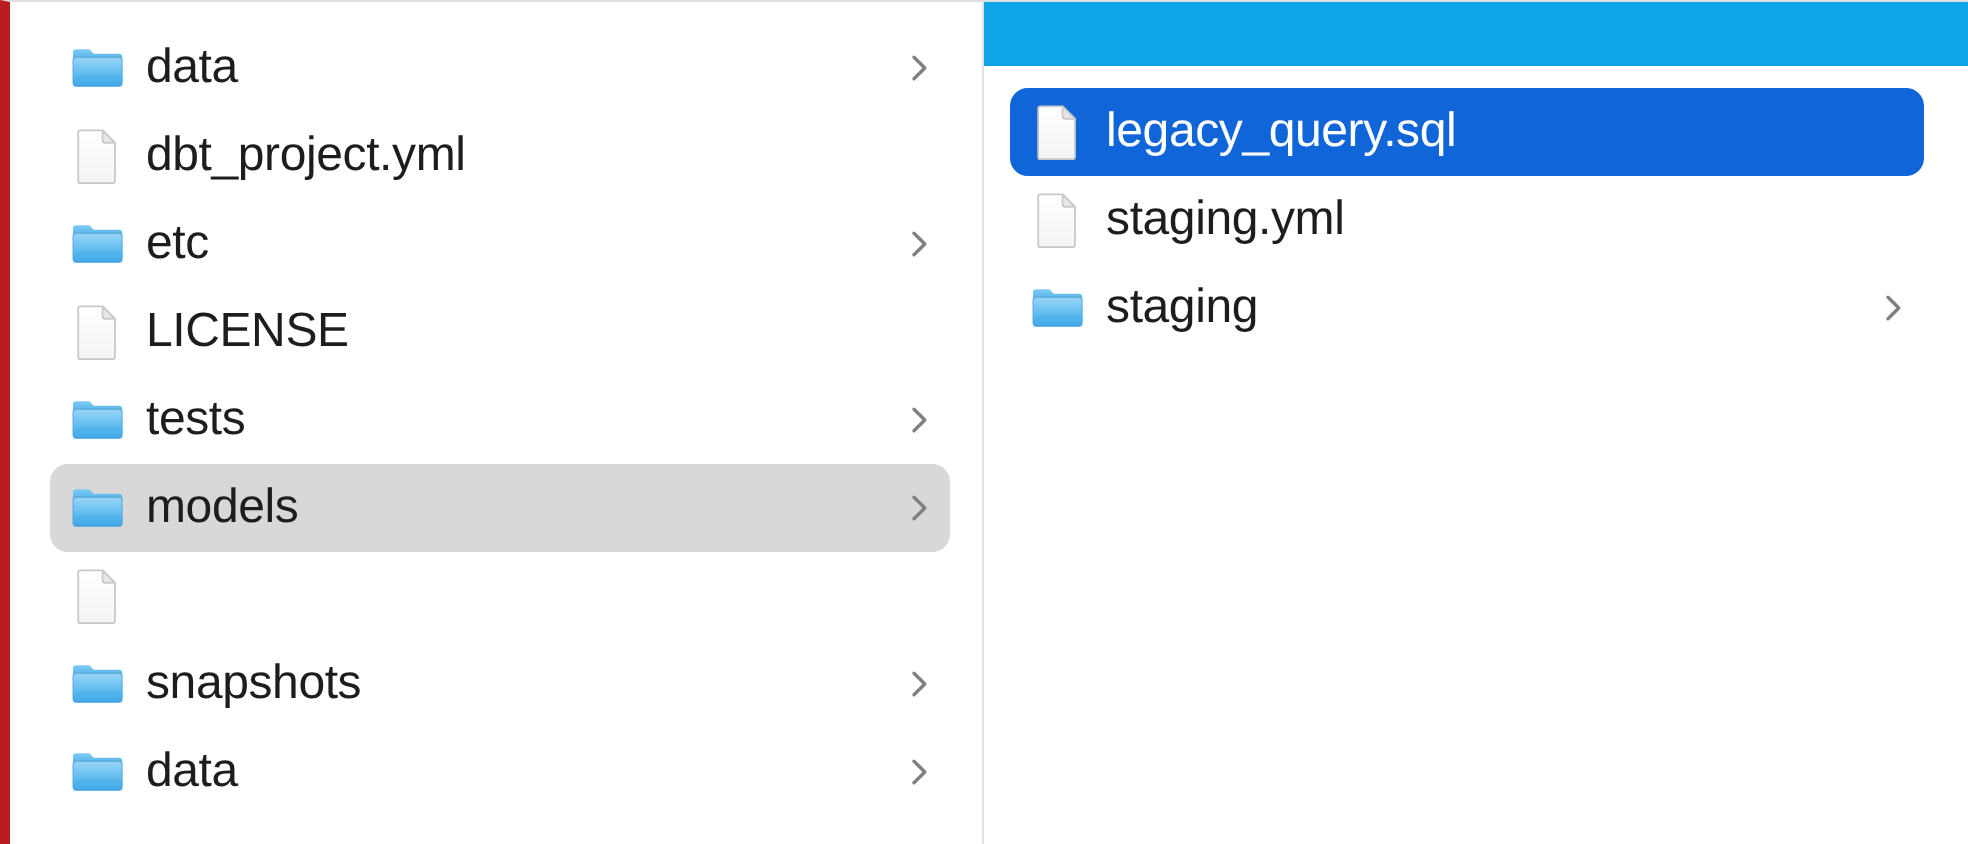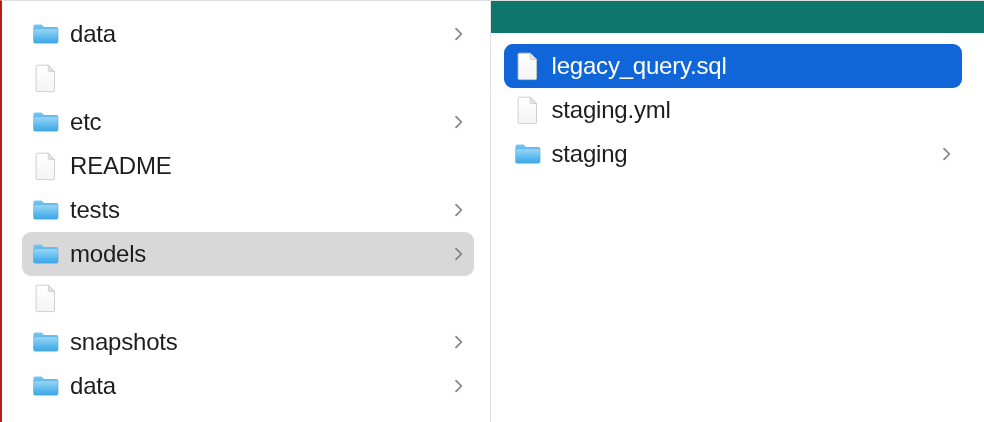--- a/index.html
+++ b/index.html
@@ -12,24 +12,24 @@
     height: 422px;
     font-family: "Liberation Sans", sans-serif;
     -webkit-font-smoothing: antialiased;
     overflow: hidden;
   }
 
   .finder-browser {
     position: relative;
     width: 984px;
     height: 422px;
-    background: #0f766e;
+    background: #0ea5e9;
     box-sizing: border-box;
     border-top: 1px solid #dedede;
-    border-left: 2px solid #b91c1c;
+    border-left: 5px solid #b91c1c;
     display: flex;
     overflow: hidden;
   }
 
   .column {
     position: relative;
     height: 100%;
     box-sizing: border-box;
     padding-top: 11px;
     background: #ffffff;
@@ -144,20 +144,21 @@
       <defs>
         <linearGradient id="dg1" x1="0" y1="0" x2="0" y2="1">
           <stop offset="0" stop-color="#ffffff"></stop>
           <stop offset="1" stop-color="#f4f4f4"></stop>
         </linearGradient>
       </defs>
       <path d="M5.2 2.2h11.1l6.2 6.2v19.1a1.1 1.1 0 0 1-1.1 1.1H5.2a1.1 1.1 0 0 1-1.1-1.1V3.3a1.1 1.1 0 0 1 1.1-1.1z" fill="url(#dg1)" stroke="#c9c9c9" stroke-width="0.9" stroke-linejoin="round"></path>
       <path d="M16.3 2.2v5.1a1.1 1.1 0 0 0 1.1 1.1h5.1z" fill="#e6e6e6" stroke="#c9c9c9" stroke-width="0.9" stroke-linejoin="round"></path>
     </svg>
   </span>
+<span class="row-label">dbt_project.yml</span>
   <span class="chevron hidden">
     <svg width="14" height="20" viewBox="0 0 14 20" xmlns="http://www.w3.org/2000/svg">
       <path d="M4 4.6 L9.4 10 L4 15.4" fill="none" stroke="#808080" stroke-width="1.7" stroke-linecap="round" stroke-linejoin="round"></path>
     </svg>
   </span>
 </div>
       <div class="row">
   <span class="icon">
     <svg width="28" height="30" viewBox="0 0 28 30" xmlns="http://www.w3.org/2000/svg">
       <defs>
@@ -190,21 +191,21 @@
       <defs>
         <linearGradient id="dg1" x1="0" y1="0" x2="0" y2="1">
           <stop offset="0" stop-color="#ffffff"></stop>
           <stop offset="1" stop-color="#f4f4f4"></stop>
         </linearGradient>
       </defs>
       <path d="M5.2 2.2h11.1l6.2 6.2v19.1a1.1 1.1 0 0 1-1.1 1.1H5.2a1.1 1.1 0 0 1-1.1-1.1V3.3a1.1 1.1 0 0 1 1.1-1.1z" fill="url(#dg1)" stroke="#c9c9c9" stroke-width="0.9" stroke-linejoin="round"></path>
       <path d="M16.3 2.2v5.1a1.1 1.1 0 0 0 1.1 1.1h5.1z" fill="#e6e6e6" stroke="#c9c9c9" stroke-width="0.9" stroke-linejoin="round"></path>
     </svg>
   </span>
-<span class="row-label">README</span>
+<span class="row-label">LICENSE</span>
   <span class="chevron hidden">
     <svg width="14" height="20" viewBox="0 0 14 20" xmlns="http://www.w3.org/2000/svg">
       <path d="M4 4.6 L9.4 10 L4 15.4" fill="none" stroke="#808080" stroke-width="1.7" stroke-linecap="round" stroke-linejoin="round"></path>
     </svg>
   </span>
 </div>
       <div class="row">
   <span class="icon">
     <svg width="28" height="30" viewBox="0 0 28 30" xmlns="http://www.w3.org/2000/svg">
       <defs>

